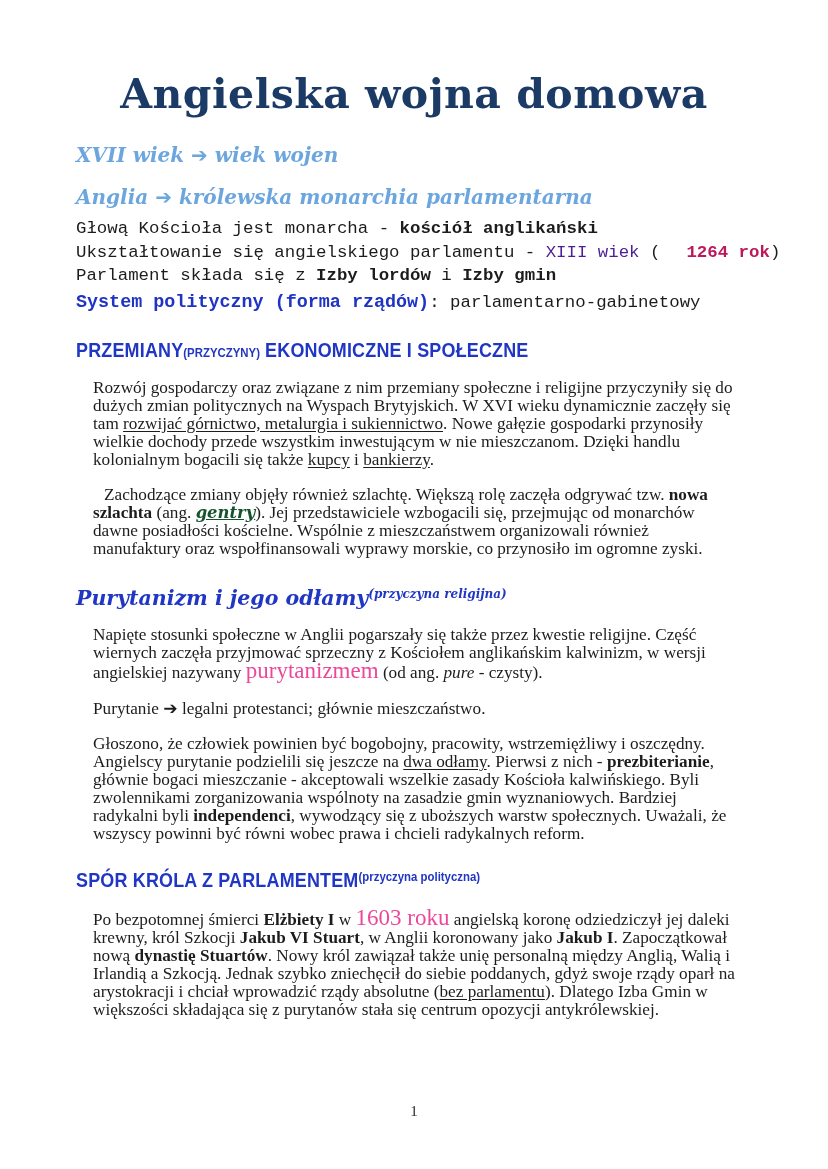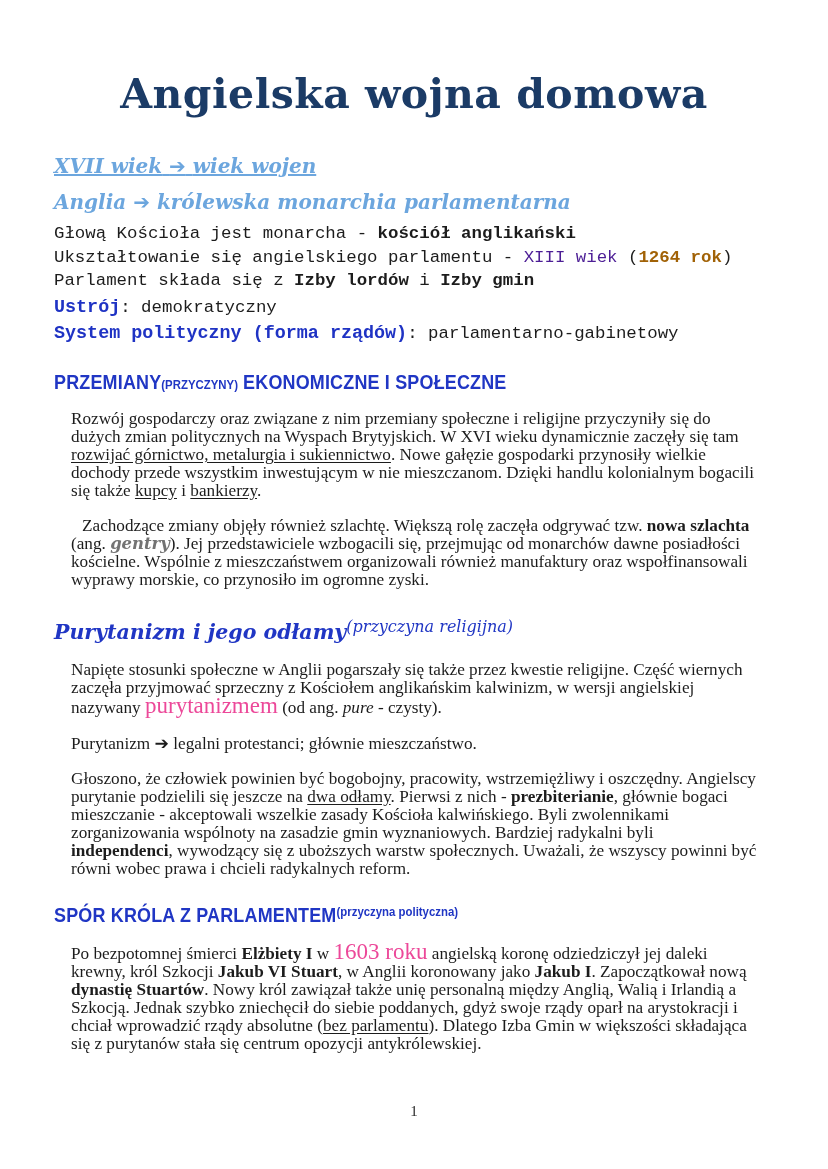--- a/index.html
+++ b/index.html
@@ -14,21 +14,21 @@
     position: relative;
     font-family: "Liberation Serif", "DejaVu Serif", serif;
     color: #1c1c1c;
     overflow: hidden;
   }
   .page {
     position: relative;
     width: 828px;
     height: 1169px;
     box-sizing: border-box;
-    padding: 0 54px;
+    padding: 0 76px;
   }
 
   
   .doc-title {
     text-align: center;
     color: #1b3b66;
     font-family: "DejaVu Serif", "Liberation Serif", serif;
     font-weight: 700;
     font-size: 41px;
     letter-spacing: 0.5px;
@@ -40,41 +40,41 @@
 
   
   .sub-light {
     color: #6ca6de;
     font-family: "DejaVu Serif", "Liberation Serif", serif;
     font-style: italic;
     font-weight: 700;
     font-size: 20px;
     line-height: 1.0;
   }
-  .sub-light.first { margin-top: 39px; text-decoration: underline; }
-  .sub-light.second { margin-top: 16px; margin-bottom: 10px; }
+  .sub-light.first { margin-top: 28px; }
+  .sub-light.second { margin-top: 22px; margin-bottom: 10px; }
   .arrow { font-family: "DejaVu Sans", sans-serif; font-style: normal; font-weight: 700; }
 
   
   .fact {
     font-size: 17.4px;
     line-height: 23.5px;
     color: #1c1c1c;
     white-space: nowrap;
     font-family: Liberation Mono, monospace;
   }
   .fact.sp { margin-top: 3px; }
   .b { font-weight: 700; }
   .blue-key {
     color: #1f33c4;
     font-weight: 700;
     font-size: 18.4px;
   }
   .blue-soft { color: #4c1d95; }
-  .blue-strong { color: #a16207; font-weight: 700; }
+  .blue-strong { color: #be185d; font-weight: 700; margin-left: 26px; }
 
   
   .head-cond {
     color: #2036c4;
     font-family: "Liberation Sans Narrow", "Liberation Sans", "DejaVu Sans", sans-serif;
     font-weight: 700;
     font-size: 19.5px;
     letter-spacing: 0.2px;
     transform: scaleX(0.92);
     transform-origin: left center;
@@ -95,41 +95,42 @@
   .head-script {
     color: #2036c4;
     font-family: "DejaVu Serif", "Liberation Serif", serif;
     font-style: italic;
     font-weight: 700;
     font-size: 20.5px;
     white-space: nowrap;
     line-height: 1.1;
   }
   .head-script .sup-note {
-    font-size: 16px;
+    font-size: 12px;
     vertical-align: 7px;
-    font-weight: 400;
+    font-weight: 700;
   }
 
   
   p.body {
     margin: 17px;
     font-size: 17.2px;
     line-height: 18px;
     text-align: left;
     color: #1c1c1c;
   }
   .u { text-decoration: underline; text-underline-offset: 2px; }
   .indent { display: inline-block; width: 11px; }
   .gentry {
-    color: #737373;
+    color: #14532d;
     font-style: italic;
     font-weight: 600;
     font-family: "DejaVu Serif", "Liberation Serif", serif;
     font-size: 16.4px;
+    text-decoration: underline;
   }
   .bigblue {
     color: #ec4899;
     font-weight: 400;
     font-size: 23px;
   }
   .it { font-style: italic; }
 
   
   .gap-head-1 { margin-top: 26px; }
@@ -174,23 +175,20 @@
   </div>
 
   <div class="fact">
     <span>Ukształtowanie się angielskiego parlamentu - </span><span class="blue-soft">XIII wiek</span><span> (</span><span class="blue-strong">1264 rok</span><span>)</span>
   </div>
 
   <div class="fact">
     <span>Parlament składa się z </span><span class="b">Izby lordów</span><span> i </span><span class="b">Izby gmin</span>
   </div>
 
-  <div class="fact sp">
-    <span class="blue-key">Ustrój</span><span>: demokratyczny</span>
-  </div>
 
 
   <div class="fact sp">
     <span class="blue-key">System polityczny (forma rządów)</span><span>: parlamentarno-gabinetowy</span>
   </div>
 
   <div class="head-cond gap-head-1">
     <span>PRZEMIANY</span><span class="sub-note">(PRZYCZYNY)</span><span> EKONOMICZNE I SPOŁECZNE</span>
   </div>
 
@@ -204,21 +202,21 @@
 
   <div class="head-script gap-head-2">
     <span>Purytanizm i jego odłamy</span><span class="sup-note">(przyczyna religijna)</span>
   </div>
 
   <p class="body gap-p-2">
     <span>Napięte stosunki społeczne w Anglii pogarszały się także przez kwestie religijne. Część wiernych zaczęła przyjmować sprzeczny z Kościołem anglikańskim kalwinizm, w wersji angielskiej nazywany </span><span class="bigblue">purytanizmem</span><span> (od ang. </span><span class="it">pure</span><span> - czysty).</span>
   </p>
 
   <p class="body">
-    <span>Purytanizm </span><span class="arrow">➔</span><span> legalni protestanci; głównie mieszczaństwo.</span>
+    <span>Purytanie </span><span class="arrow">➔</span><span> legalni protestanci; głównie mieszczaństwo.</span>
   </p>
 
   <p class="body">
     <span>Głoszono, że człowiek powinien być bogobojny, pracowity, wstrzemiężliwy i oszczędny. Angielscy purytanie podzielili się jeszcze na </span><span class="u">dwa odłamy</span><span>. Pierwsi z nich - </span><span class="b">prezbiterianie</span><span>, głównie bogaci mieszczanie - akceptowali wszelkie zasady Kościoła kalwińskiego. Byli zwolennikami zorganizowania wspólnoty na zasadzie gmin wyznaniowych. Bardziej radykalni byli </span><span class="b">independenci</span><span>, wywodzący się z uboższych warstw społecznych. Uważali, że wszyscy powinni być równi wobec prawa i chcieli radykalnych reform.</span>
   </p>
 
   <div class="head-cond gap-head-3">
     <span>SPÓR KRÓLA Z PARLAMENTEM</span><span class="sup-note">(przyczyna polityczna)</span>
   </div>
 

